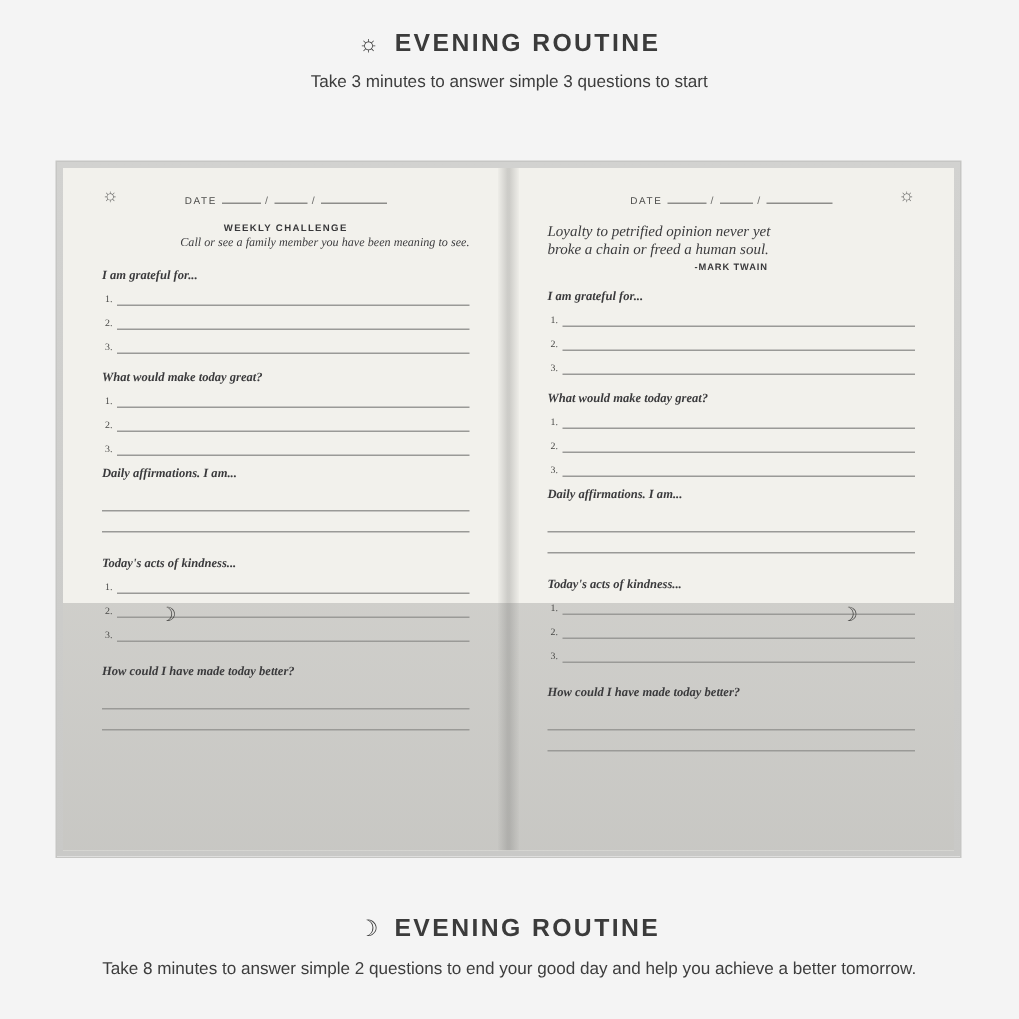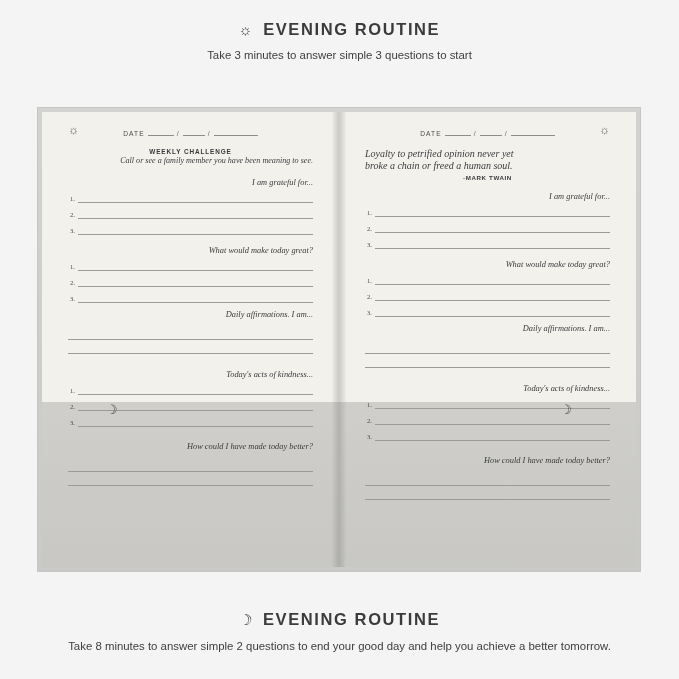--- a/index.html
+++ b/index.html
@@ -183,26 +183,27 @@
   }
   .quote-attr {
     text-align: center;
     font-size: 6.2px;
     font-weight: bold;
     letter-spacing: 0.6px;
     color: #3a3a3c;
     margin-top: 3px;
   }
   .prompt {
-    text-align: right;
+    text-align: left;
     font-family: "Liberation Serif", serif;
     font-style: italic;
     font-size: 8.4px;
     color: #3a3a3c;
     margin-bottom: 7px;
+    font-weight: bold;
   }
 
   .numbered {
     list-style: none;
     margin: 0;
     padding: 0;
   }
   .numbered li {
     display: flex;
     align-items: flex-end;

